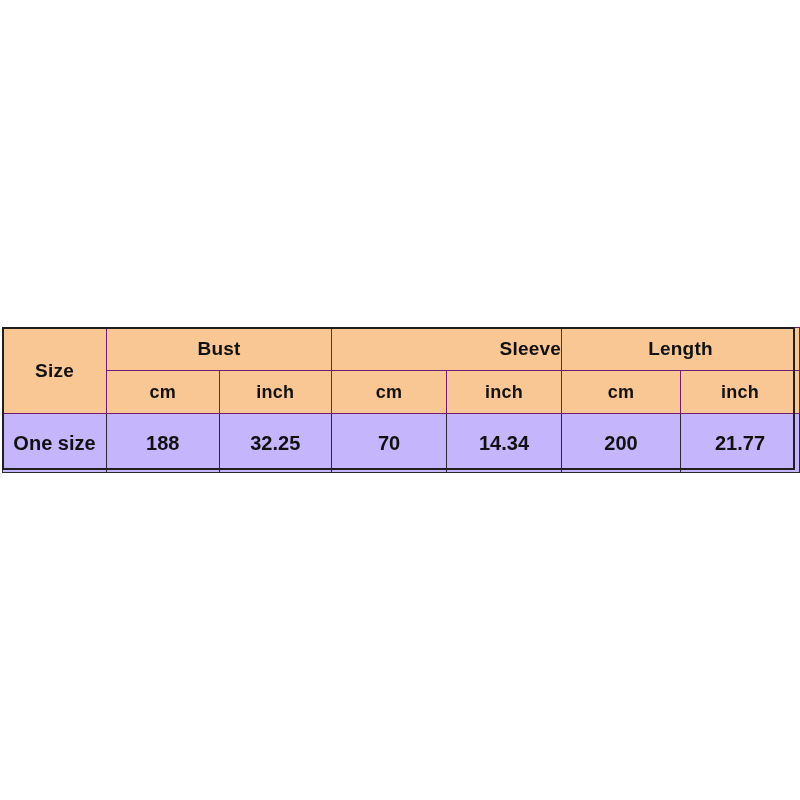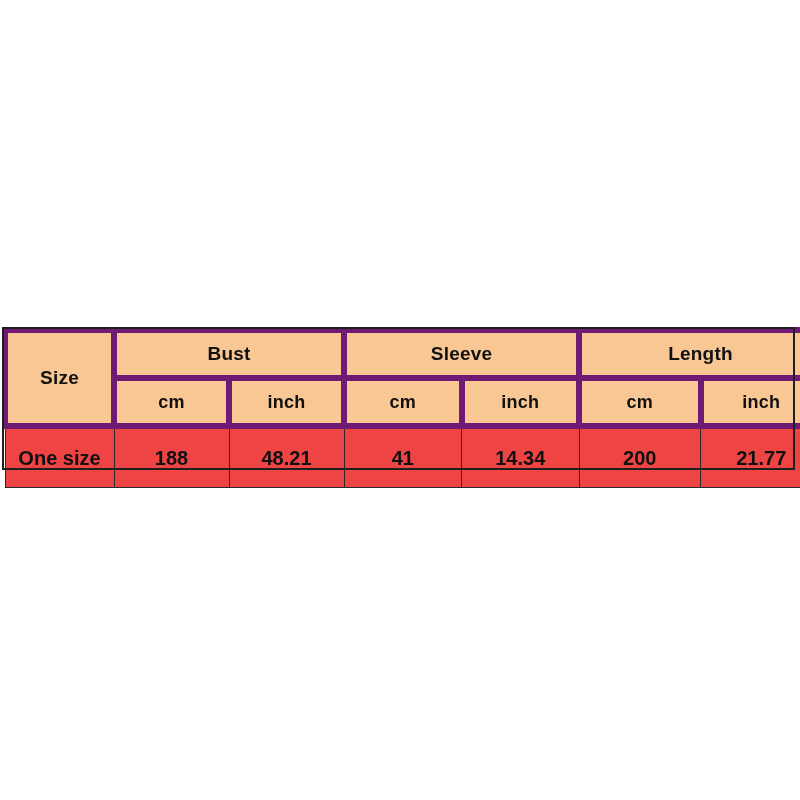--- a/index.html
+++ b/index.html
@@ -44,36 +44,36 @@
     text-align: center;
     vertical-align: middle;
     color: #111111;
     font-weight: bold;
     line-height: 1.05;
   }
 
   
   .hdr {
     background: #f9c794;
-    border: 6px solid #701a75;
+    border: 1px solid #701a75;
     font-size: 19px;
     letter-spacing: 0.2px;
   }
 
   .hdr-size {
     font-size: 19px;
   }
 
   .hdr-sub {
     font-size: 18px;
   }
 
   
   .bd {
-    background: #ef4444;
+    background: #c4b5fd;
     border: 1px solid #2a2a2a;
     font-size: 20px;
     height: 58px;
     padding-bottom: 8px;
   }
 
   .bd-size {
     font-size: 20px;
   }
 
@@ -98,38 +98,38 @@
 
 <div id="page">
 
   <div class="size-chart-wrap">
 
     <table class="size-chart">
       <thead>
         <tr class="row-group">
           <th class="hdr hdr-size" rowspan="2" style="width:103px;margin-top:28px;">Size</th>
           <th class="hdr" colspan="2" style="width:224px;">Bust</th>
-          <th class="hdr" colspan="2" style="width:229px;">Sleeve</th>
+          <th class="hdr" colspan="2" style="width:229px;text-align:right;">Sleeve</th>
           <th class="hdr" colspan="2" style="width:237px;">Length</th>
         </tr>
         <tr class="row-units">
           <th class="hdr hdr-sub" style="width:112px;">cm</th>
           <th class="hdr hdr-sub" style="width:112px;">inch</th>
           <th class="hdr hdr-sub" style="width:106px;">cm</th>
           <th class="hdr hdr-sub" style="width:123px;">inch</th>
           <th class="hdr hdr-sub" style="width:107px;">cm</th>
           <th class="hdr hdr-sub" style="width:130px;">inch</th>
         </tr>
       </thead>
       <tbody>
         <tr>
           <td class="bd bd-size">One size</td>
           <td class="bd">188</td>
-          <td class="bd">48.21</td>
-          <td class="bd">41</td>
+          <td class="bd">32.25</td>
+          <td class="bd">70</td>
           <td class="bd">14.34</td>
           <td class="bd">200</td>
           <td class="bd">21.77</td>
         </tr>
       </tbody>
     </table>
 
     <div class="chart-frame"></div>
 
   </div>

